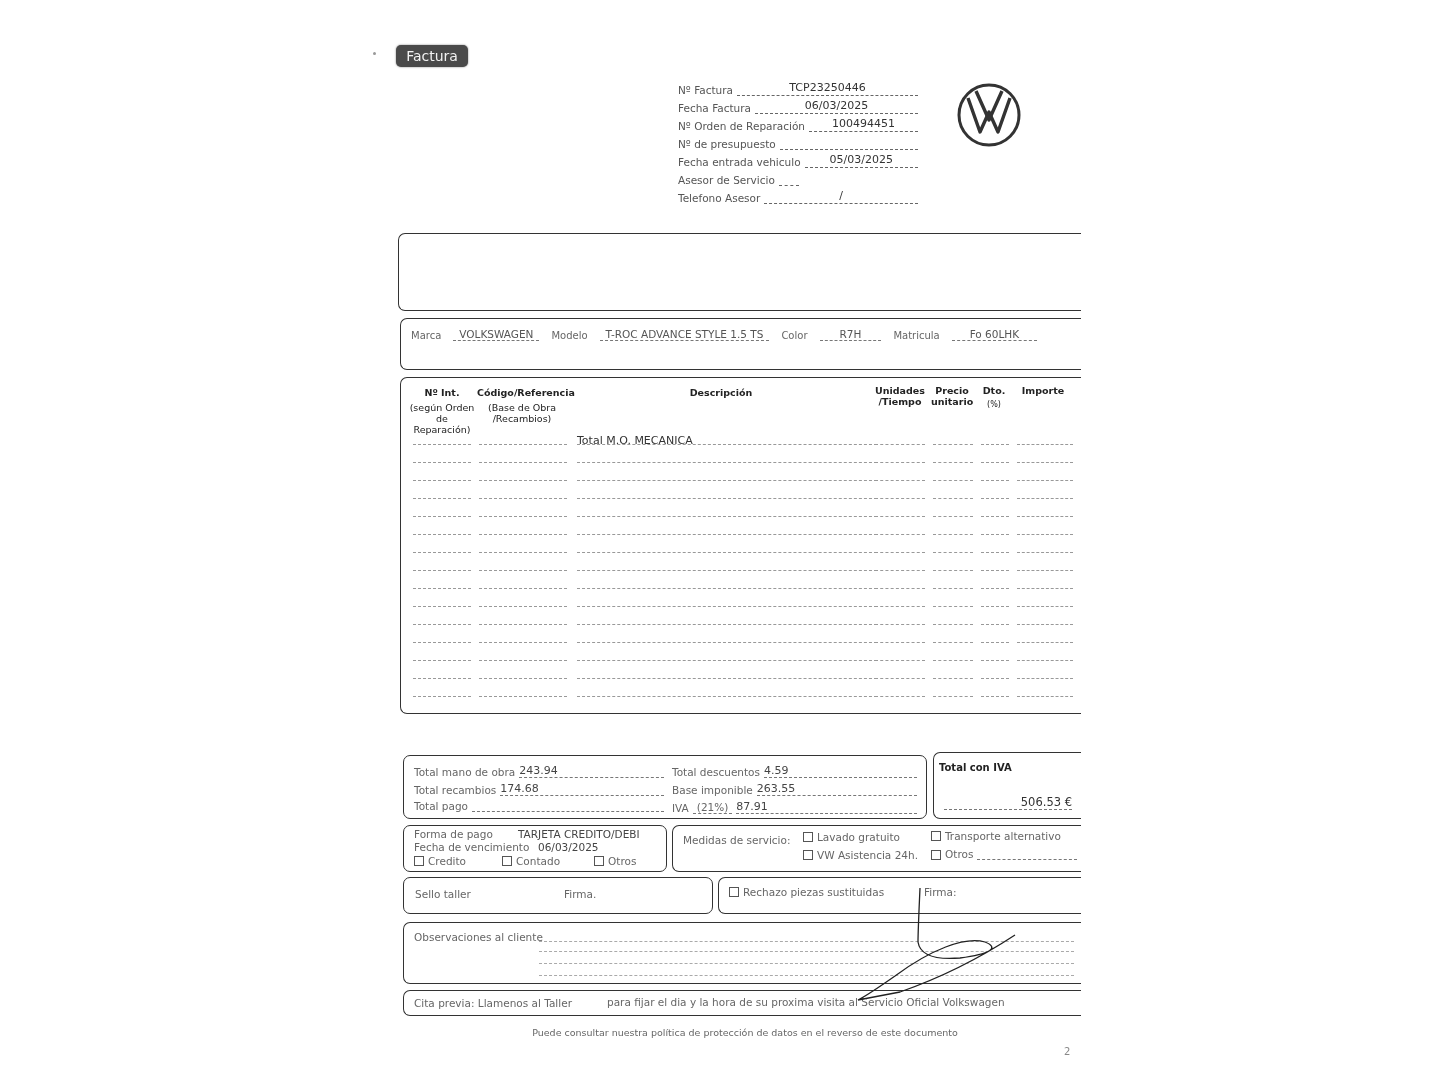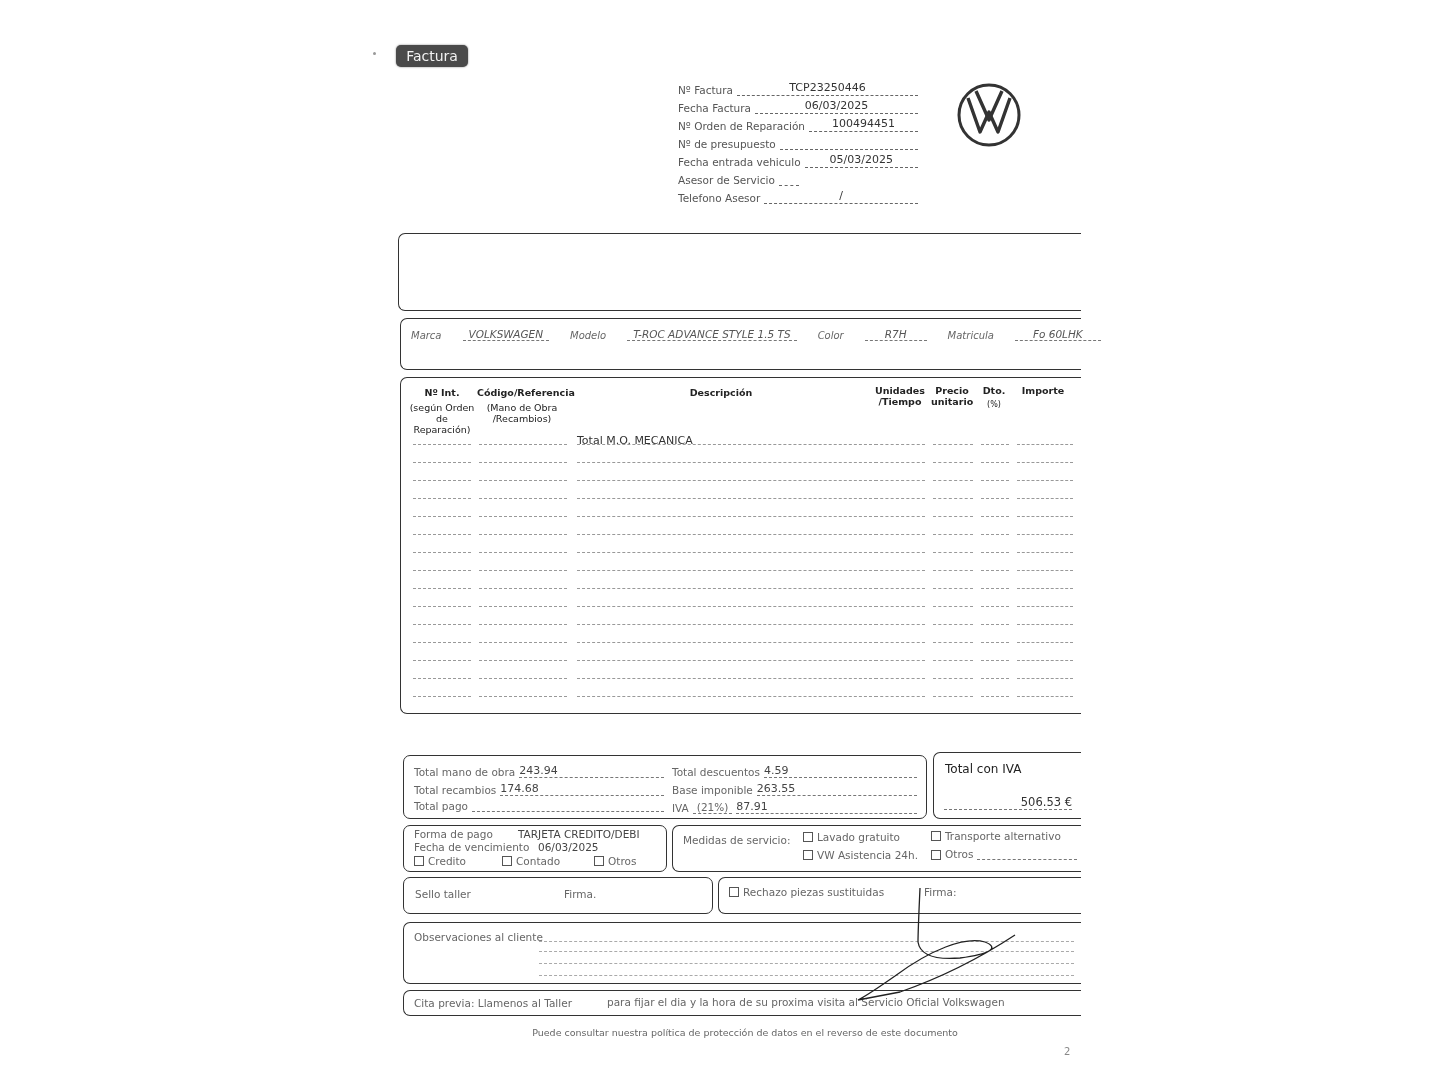--- a/index.html
+++ b/index.html
@@ -12,21 +12,21 @@
   .dot { left:373px; top:52px; width:3px; height:3px; background:#999; border-radius:50%; }
   .meta { left:678px; top:78px; width:240px; font-size:10.5px; color:#555; }
   .meta .row { height:18px; display:flex; align-items:flex-end; white-space:nowrap; }
   .meta .lbl { flex:none; }
   .meta .fill { flex:1; border-bottom:1px dashed #666; margin-left:4px; text-align:center;
                 font-size:11px; color:#333; height:14px; line-height:13px; }
   .vw { left:956px; top:82px; width:66px; height:66px; }
   .box { border:1.6px solid #333; border-right:none; border-radius:7px 0 0 7px; }
   .blank-box { left:398px; top:233px; width:682px; height:76px; }
   .veh-box { left:400px; top:318px; width:680px; height:50px; font-size:10px; color:#666; }
-  .veh-row { position:absolute; left:10px; white-space:nowrap; display:flex; gap:21px; align-items:flex-end;font-style:italic; }
+  .veh-row { position:absolute; left:10px; white-space:nowrap; display:flex; gap:12px; align-items:flex-end; }
   .veh-row .v { border-bottom:1px dashed #777; color:#555; padding:0 6px; font-size:10.5px; }
   .tbl-box { left:400px; top:377px; width:680px; height:335px; }
   .th { position:absolute; font-size:9.5px; color:#222; text-align:center; font-weight:bold; line-height:11px; }
   .th .sub { font-weight:normal; display:block; }
   .line-row { position:absolute; left:12px; width:660px; height:1px; }
   .seg { position:absolute; top:0; height:0; border-top:1px dashed #999; }
   .desc-total { position:absolute; left:176px; top:56px; font-size:11px; color:#333; }
   .tot-box { left:403px; top:755px; width:522px; height:62px; border:1.6px solid #333; border-radius:7px; }
   .tot-line { position:absolute; font-size:10.5px; color:#666; white-space:nowrap; display:flex; align-items:flex-end; }
   .tot-line .fill { flex:1; border-bottom:1px dashed #777; margin-left:4px; color:#444; font-size:11px; padding-right:2px; }
@@ -95,21 +95,21 @@
       <span class="v">T-ROC ADVANCE STYLE 1.5 TS</span>
     <span>Color</span>
       <span class="v" style="padding:0 20px">R7H</span>
     <span>Matricula</span>
       <span class="v" style="padding:0 18px">Fo 60LHK</span>
   </div>
 </div>
 
 <div class="abs box tbl-box">
   <div class="th" style="left:8px;top:9px;width:66px"><span>Nº Int.</span><span class="sub" style="margin-top:4px">(según Orden de Reparación)</span></div>
-  <div class="th" style="left:76px;top:9px;width:90px"><span>Código/Referencia</span><span class="sub" style="margin-top:4px">(Mano de Obra /Recambios)</span></div>
+  <div class="th" style="left:76px;top:9px;width:90px"><span>Código/Referencia</span><span class="sub" style="margin-top:4px">(Base de Obra /Recambios)</span></div>
   <div class="th" style="left:260px;top:9px;width:120px">Descripción</div>
   <div class="th" style="left:470px;top:7px;width:58px">Unidades /Tiempo</div>
   <div class="th" style="left:530px;top:7px;width:42px">Precio unitario</div>
   <div class="th" style="left:578px;top:7px;width:30px"><span>Dto.</span><span class="sub" style="margin-top:3px;font-size:8px">(%)</span></div>
   <div class="th" style="left:612px;top:7px;width:60px">Importe</div>
   <div class="desc-total">Total M.O. MECANICA</div>
   <div id="lines">
       <div class="line-row" style="top: 66px;">
         <div class="seg" style="left: 0px; width: 58px;"></div>
         <div class="seg" style="left: 66px; width: 88px;"></div>
@@ -270,21 +270,21 @@
       <span class="fill">263.55</span>
     </div>
   <div class="tot-line" style="left:268px;top:44px;width:245px">
       <span>IVA</span>
       <span style="border-bottom:1px dashed #777;margin-left:4px;padding:0 4px">(21%)</span>
       <span class="fill">87.91</span>
     </div>
 </div>
 
 <div class="abs box iva-box">
-  <div style="position:absolute;left:11px;top:9px;font-size:12px;font-weight:normal;color:#222">Total con IVA</div>
+  <div style="position:absolute;left:5px;top:9px;font-size:10px;font-weight:bold;color:#222">Total con IVA</div>
   <div style="position:absolute;left:10px;top:42px;width:128px;border-bottom:1px dashed #777;text-align:right;font-size:11.5px;color:#333">506.53 €</div>
 </div>
 
 <div class="abs pay-box">
   <div style="position:absolute;left:10px;top:2px">Forma de pago</div>
   <div style="position:absolute;left:114px;top:2px;color:#444">TARJETA CREDITO/DEBI</div>
   <div style="position:absolute;left:10px;top:15px">Fecha de vencimiento</div>
   <div style="position:absolute;left:134px;top:15px;color:#444">06/03/2025</div>
   <div style="position:absolute;left:10px;top:29px"><span class="chk"></span><span>Credito</span></div>
   <div style="position:absolute;left:98px;top:29px"><span class="chk"></span><span>Contado</span></div>

